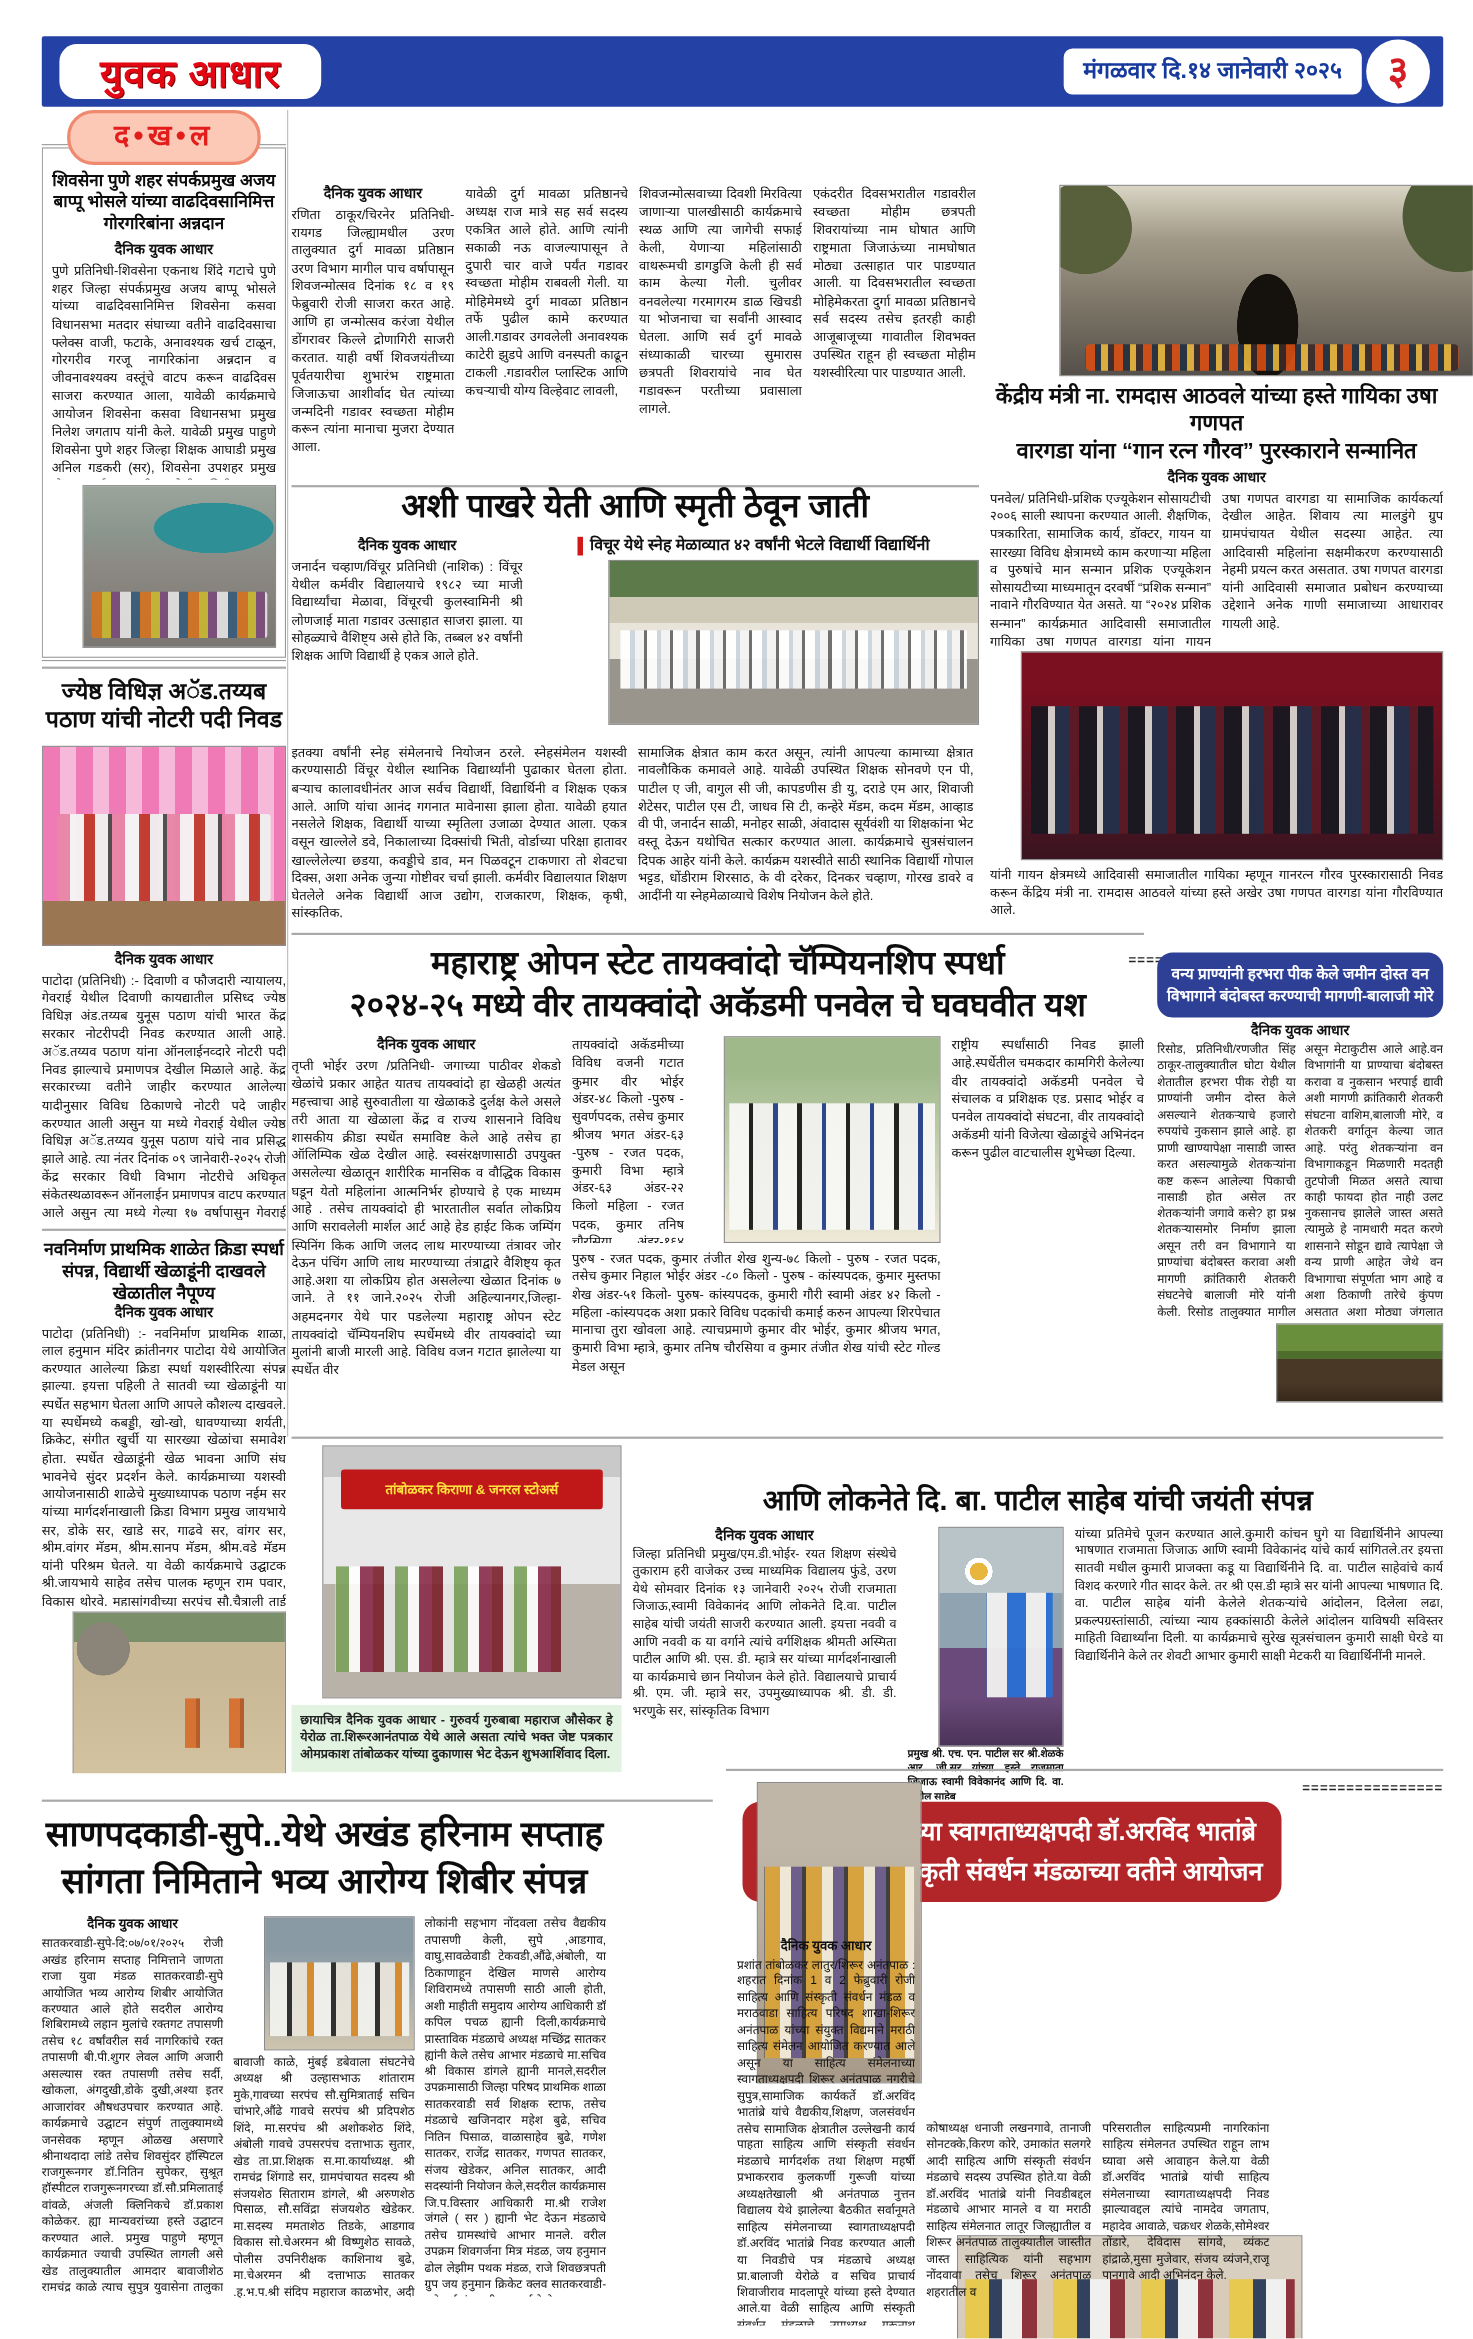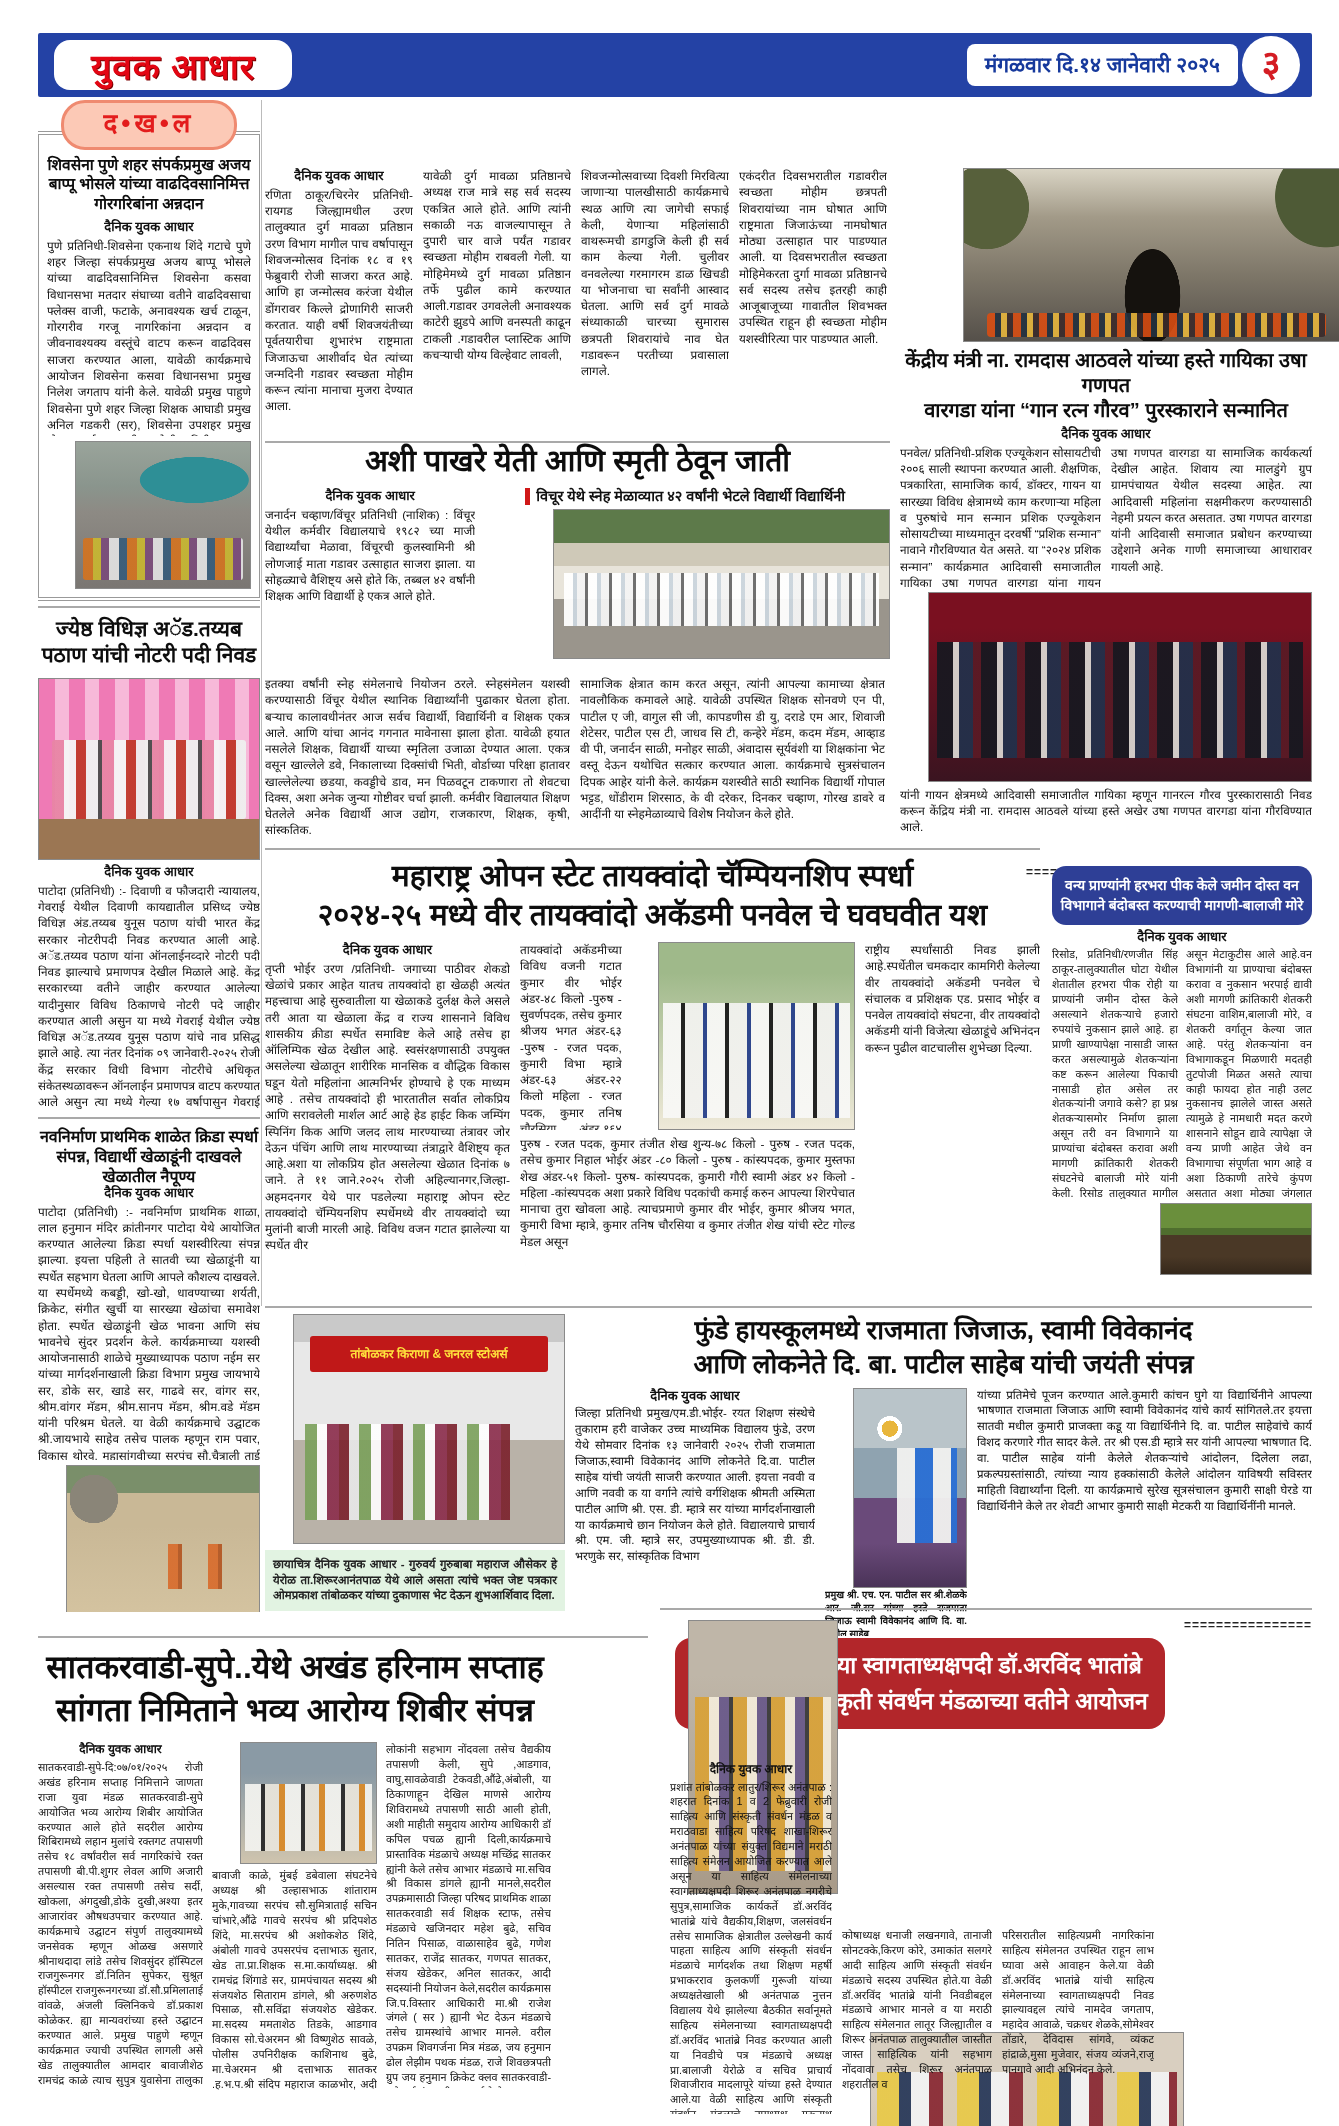--- a/index.html
+++ b/index.html
@@ -207,21 +207,21 @@
 
   <div class="abs" style="left:265px;top:1314px;width:300px;height:320px;">
     <div class="photo" id="ph-shop" style="height:228px;">
       <div id="shop-sign">तांबोळकर किराणा &amp; जनरल स्टोअर्स</div>
     </div>
     <div id="shop-caption" style="margin-top:6px;">छायाचित्र दैनिक युवक आधार - गुरुवर्य गुरुबाबा महाराज औसेकर हे येरोळ ता.शिरूरआनंतपाळ येथे आले असता त्यांचे भक्त जेष्ट पत्रकार ओमप्रकाश तांबोळकर यांच्या दुकाणास भेट देऊन शुभआर्शिवाद दिला.</div>
   </div>
 
   <div class="abs" style="left:575px;top:1314px;width:737px;height:340px;">
     <div class="hl" style="font-size:26px;line-height:1.3;">
-      <span>फुंडे हायस्कूलमध्ये राजमाता जिजाऊ, स्वामी विवेकानंद</span><br>
+      <br>
       <span>आणि लोकनेते दि. बा. पाटील साहेब यांची जयंती संपन्न</span>
     </div>
     <div class="colrow" style="margin-top:6px;height:252px;">
       <div style="width:240px;">
         <div class="byline">दैनिक युवक आधार</div>
         <div class="bt" style="height:230px;font-size:11.5px;">जिल्हा प्रतिनिधी प्रमुख/एम.डी.भोईर- रयत शिक्षण संस्थेचे तुकाराम हरी वाजेकर उच्च माध्यमिक विद्यालय फुंडे, उरण येथे सोमवार दिनांक १३ जानेवारी २०२५ रोजी राजमाता जिजाऊ,स्वामी विवेकानंद आणि लोकनेते दि.वा. पाटील साहेब यांची जयंती साजरी करण्यात आली. इयत्ता नववी व आणि नववी क या वर्गाने त्यांचे वर्गशिक्षक श्रीमती अस्मिता पाटील आणि श्री. एस. डी. म्हात्रे सर यांच्या मार्गदर्शनाखाली या कार्यक्रमाचे छान नियोजन केले होते. विद्यालयाचे प्राचार्य श्री. एम. जी. म्हात्रे सर, उपमुख्याध्यापक श्री. डी. डी. भरणुके सर, सांस्कृतिक विभाग</div>
       </div>
       <div style="width:142px;">
         <div class="photo" id="ph-phunde" style="height:198px;"></div>
         <div class="bt" style="height:48px;font-size:9.6px;font-weight:bold;">प्रमुख श्री. एच. एन. पाटील सर श्री.शेळके आर. जी.सर यांच्या हस्ते राजमाता जिजाऊ स्वामी विवेकानंद आणि दि. वा. पाटील साहेब</div>
@@ -229,21 +229,21 @@
       <div style="width:335px;">
         <div class="bt" style="height:230px;font-size:11.5px;">यांच्या प्रतिमेचे पूजन करण्यात आले.कुमारी कांचन घुगे या विद्यार्थिनीने आपल्या भाषणात राजमाता जिजाऊ आणि स्वामी विवेकानंद यांचे कार्य सांगितले.तर इयत्ता सातवी मधील कुमारी प्राजक्ता कडू या विद्यार्थिनीने दि. वा. पाटील साहेवांचे कार्य विशद करणारे गीत सादर केले. तर श्री एस.डी म्हात्रे सर यांनी आपल्या भाषणात दि. वा. पाटील साहेब यांनी केलेले शेतकऱ्यांचे आंदोलन, दिलेला लढा, प्रकल्पग्रस्तांसाठी, त्यांच्या न्याय हक्कांसाठी केलेले आंदोलन याविषयी सविस्तर माहिती विद्यार्थ्यांना दिली. या कार्यक्रमाचे सुरेख सूत्रसंचालन कुमारी साक्षी घेरडे या विद्यार्थिनीने केले तर  शेवटी आभार कुमारी साक्षी मेटकरी या विद्यार्थिनींनी मानले.</div>
         <div class="rule-eq" style="text-align:right;">================</div>
       </div>
     </div>
   </div>
 
   <div class="abs hdiv" style="left:38px;top:1636px;width:610px;"></div>
   <div class="abs" style="left:38px;top:1646px;width:514px;height:460px;">
     <div class="hl" style="font-size:32px;line-height:1.35;">
-      <span>सातकरवाडी-सुपे..येथे अखंड हरिनाम सप्ताह</span><br>
+      <span>साणपदकाडी-सुपे..येथे अखंड हरिनाम सप्ताह</span><br>
       <span>सांगता निमिताने भव्य आरोग्य शिबीर संपन्न</span>
     </div>
     <div class="colrow" style="margin-top:10px;gap:9px;height:348px;">
       <div style="width:165px;">
         <div class="byline" style="font-size:12px;">दैनिक युवक आधार</div>
         <div class="bt" style="height:328px;font-size:10.8px;">सातकरवाडी-सुपे-दि:०७/०१/२०२५ रोजी अखंड हरिनाम सप्ताह निमित्ताने जाणता राजा युवा मंडळ सातकरवाडी-सुपे आयोजित भव्य आरोग्य शिबीर आयोजित करण्यात आले होते सदरील आरोग्य शिबिरामध्ये लहान मुलांचे रक्तगट तपासणी तसेच १८ वर्षांवरील सर्व नागरिकांचे रक्त तपासणी बी.पी.शुगर लेवल आणि अजारी असल्यास रक्त तपासणी तसेच सर्दी, खोकला, अंगदुखी,डोके दुखी,अश्या इतर आजारांवर औषधउपचार करण्यात आहे. कार्यक्रमाचे उद्घाटन संपुर्ण तालुक्यामध्ये जनसेवक म्हणून ओळख असणारे श्रीनाथदादा लांडे तसेच शिवसुंदर हॉस्पिटल राजगुरूनगर डॉ.नितिन सुपेकर, सुश्रूत हॉस्पीटल राजगुरूनगरच्या डॉ.सौ.प्रमिलाताई वांवळे, अंजली क्लिनिकचे डॉ.प्रकाश कोळेकर. ह्या मान्यवरांच्या हस्ते उद्घाटन करण्यात आले. प्रमुख पाहुणे म्हणून कार्यक्रमात ज्याची उपस्थित लागली असे खेड तालुक्यातील आमदार बावाजीशेठ रामचंद्र काळे त्याच सुपुत्र युवासेना तालुका युवा अधिकारी मृण्यम</div>
       </div>
       <div style="width:165px;">
         <div class="photo" id="ph-harinaam" style="height:120px;margin-bottom:4px;"></div>
         <div class="bt" style="height:222px;font-size:10.8px;">बावाजी काळे, मुंबई डबेवाला संघटनेचे अध्यक्ष श्री उल्हासभाऊ शांताराम मुके,गावच्या सरपंच सौ.सुमित्राताई सचिन चांभारे,औंढे गावचे सरपंच श्री प्रदिपशेठ शिंदे, मा.सरपंच श्री अशोकशेठ शिंदे, अंबोली गावचे उपसरपंच दत्ताभाऊ सुतार, खेड ता.प्रा.शिक्षक स.मा.कार्याध्यक्ष. श्री रामचंद्र शिंगाडे सर, ग्रामपंचायत सदस्य श्री संजयशेठ सिताराम डांगले, श्री अरुणशेठ पिसाळ, सौ.सविंद्रा संजयशेठ खेडेकर. मा.सदस्य ममताशेठ तिडके, आडगाव विकास सो.चेअरमन श्री विष्णुशेठ सावळे, पोलीस उपनिरीक्षक काशिनाथ बुढे, मा.चेअरमन श्री दत्ताभाऊ सातकर .ह.भ.प.श्री संदिप महाराज काळभोर, अदी मान्यवर उपस्थित होते,सदरील आरोग्य शिविरामध्ये किमान 400 हुन अधिक</div>

